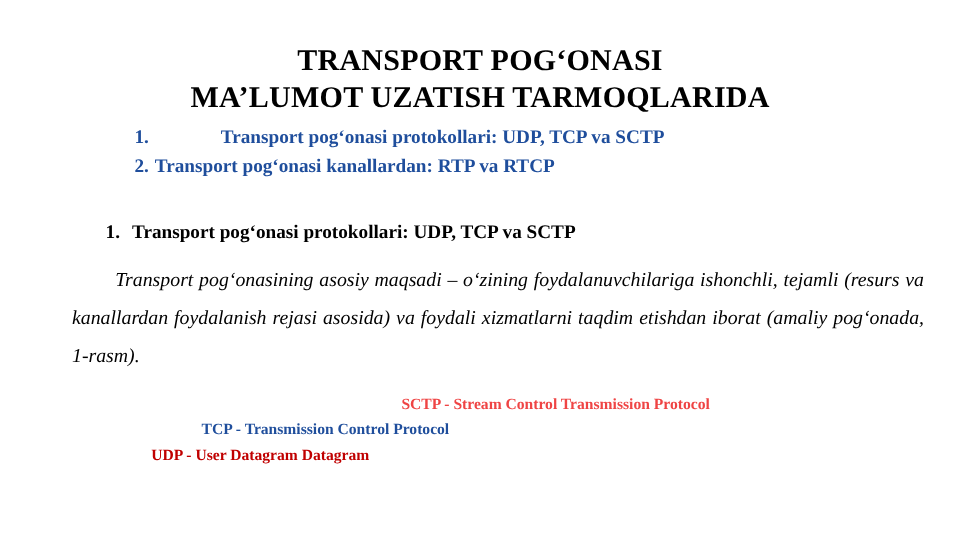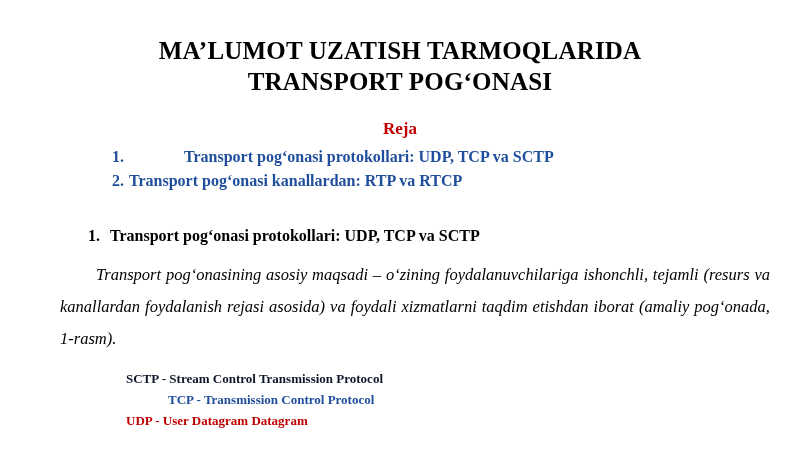--- a/index.html
+++ b/index.html
@@ -74,35 +74,34 @@
     text-indent: 36px;
     font-style: italic;
   }
   .proto-list {
     margin-top: 12px;
     padding-left: 126px;
     font-size: 13px;
     font-weight: bold;
     line-height: 1.65;
   }
-  .proto-sctp { color: #0f172a; }
+  .proto-sctp { color: #ef4444; text-align: center; }
   .proto-tcp  { color: #1f4e9c; margin-left: 42px; }
   .proto-udp  { color: #c00000; }
 </style>
 </head>
 <body>
 
 <div class="slide">
 
   <div class="title-block">
+    <div class="title-line">TRANSPORT POG‘ONASI</div>
     <div class="title-line">MA’LUMOT UZATISH TARMOQLARIDA</div>
-    <div class="title-line">TRANSPORT POG‘ONASI</div>
   </div>
 
-  <div class="reja-heading">Reja</div>
 
   <div class="reja-list">
     <div class="reja-item reja-item-1">
       <span class="num">1.</span><span>Transport pog‘onasi protokollari: UDP, TCP va SCTP</span>
     </div>
     <div class="reja-item reja-item-2">
       <span class="num">2.</span><span>Transport pog‘onasi kanallardan: RTP va RTCP</span>
     </div>
   </div>
 

